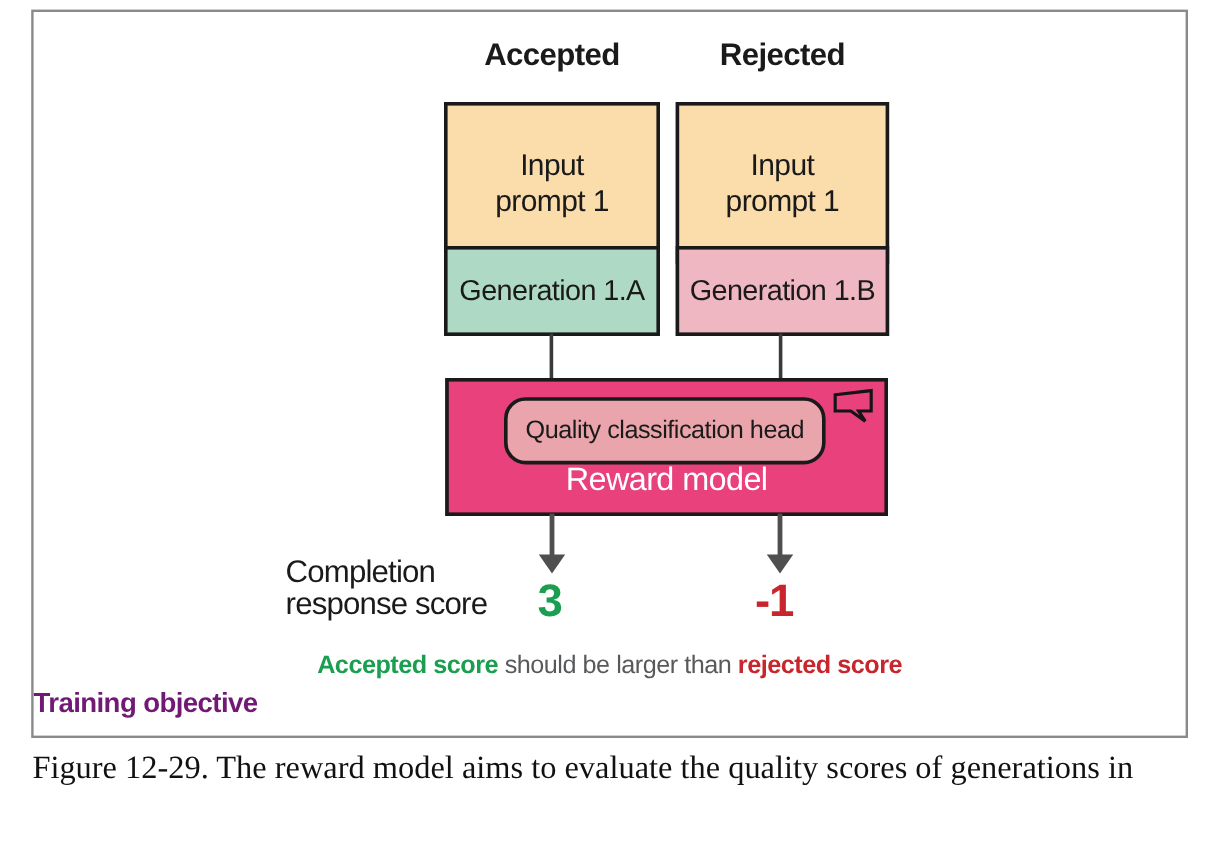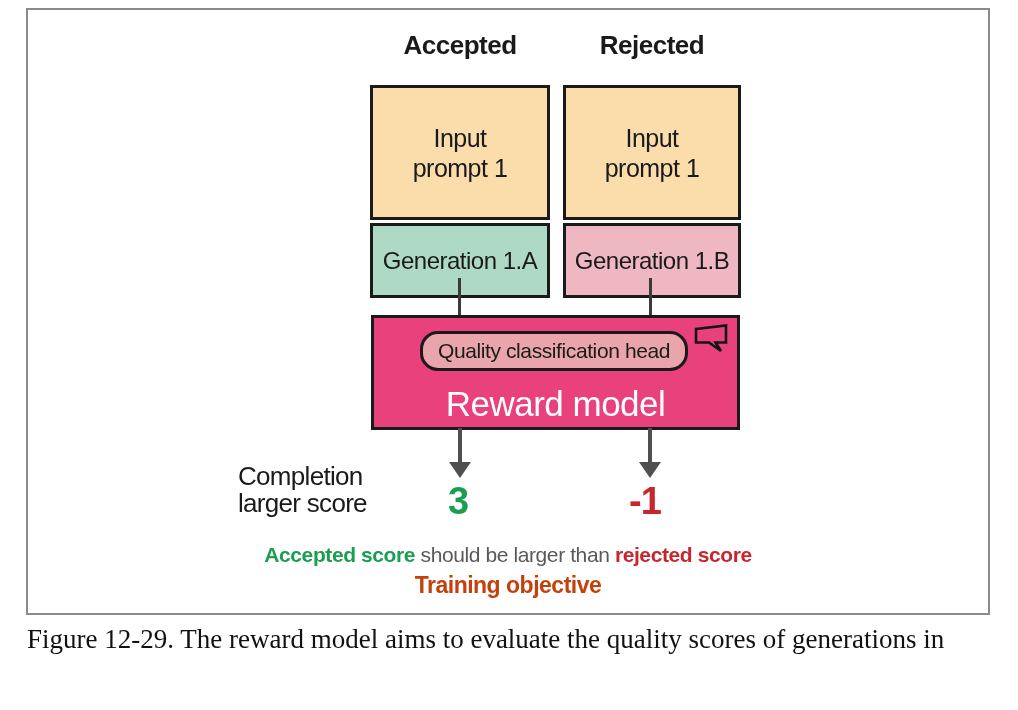--- a/index.html
+++ b/index.html
@@ -33,42 +33,42 @@
   .prompt-box{
     position:absolute;top:75px;height:135px;background:var(--prompt-fill);
     border:3px solid var(--ink);box-sizing:border-box;
     display:flex;flex-direction:column;align-items:center;justify-content:center;
     font-size:25px;line-height:30px;letter-spacing:-0.5px;
   }
   .gen-box{
     position:absolute;top:195px;height:75px;
     border:3px solid var(--ink);box-sizing:border-box;
     display:flex;align-items:center;justify-content:center;
-    font-size:24px;letter-spacing:-0.5px;margin-top:18px;
+    font-size:24px;letter-spacing:-0.5px;
   }
   .box-a{left:342px;width:180px;}
   .box-b{left:535px;width:178px;}
   .gen-a{background:var(--accepted-fill);}
   .gen-b{background:var(--rejected-fill);}
   .connector{position:absolute;top:268px;width:3px;height:40px;background:var(--connector);}
   .conn-a{left:430px;}
   .conn-b{left:621px;}
   .reward-box{
     position:absolute;left:343px;top:305px;width:369px;height:115px;
     background:var(--reward-fill);border:3px solid var(--ink);box-sizing:border-box;
   }
   .head-pill{
-    position:absolute;left:46px;top:13px;width:268px;height:40px;
+    position:absolute;left:46px;top:13px;width:268px;height:56px;
     background:var(--head-fill);border:3px solid var(--ink);border-radius:18px;
     box-sizing:border-box;display:flex;align-items:center;justify-content:center;
     font-size:21px;letter-spacing:-0.4px;white-space:nowrap;color:var(--ink);
   }
   .reward-label{
     position:absolute;left:0;top:66px;width:100%;text-align:center;
-    color:#ffffff;font-size:35px;letter-spacing:-0.5px;
+    color:#ffffff;font-size:27px;letter-spacing:-0.5px;
   }
   .bubble-icon{position:absolute;right:8px;top:5px;}
   .arrow-shaft{position:absolute;top:418px;width:4px;height:36px;background:var(--arrow);}
   .shaft-a{left:430px;}
   .shaft-b{left:620px;}
   .arrow-head{
     position:absolute;top:452px;width:0;height:0;
     border-left:11px solid transparent;border-right:11px solid transparent;
     border-top:16px solid var(--arrow);
   }
@@ -84,22 +84,22 @@
   }
   .score-a{left:397px;color:var(--green);}
   .score-b{left:584px;color:var(--red);}
   .objective-line{
     position:absolute;left:0;top:533px;width:100%;text-align:center;
     font-size:21px;font-weight:500;color:var(--gray-text);letter-spacing:-0.4px;
   }
   .objective-line .accepted{color:var(--green);font-weight:bold;}
   .objective-line .rejected{color:var(--red);font-weight:bold;}
   .objective-title{
-    position:absolute;left:0;top:562px;width:100%;text-align:center;
-    font-size:23px;font-weight:bold;color:#c2410c;letter-spacing:-0.5px;
+    position:absolute;left:0;top:562px;width:100%;
+    font-size:23px;font-weight:bold;color:#701a75;letter-spacing:-0.5px;
   }
   .caption{
     position:absolute;left:27px;top:622px;width:960px;
     font-family:"Liberation Serif",serif;
     font-size:27px;line-height:34px;color:#111;
   }
 </style>
 </head>
 <body>
 
@@ -141,21 +141,21 @@
       </span>
     </div>
 
     <div class="arrow-shaft shaft-a"></div>
     <div class="arrow-head head-a"></div>
     <div class="arrow-shaft shaft-b"></div>
     <div class="arrow-head head-b"></div>
 
     <div class="score-label">
       <div>Completion</div>
-      <div>larger score</div>
+      <div>response score</div>
     </div>
 
     <div class="score score-a">3</div>
     <div class="score score-b">-1</div>
 
     <div class="objective-line">
       <span class="accepted">Accepted score</span><span> should be larger than </span><span class="rejected">rejected score</span>
     </div>
     <div class="objective-title">Training objective</div>
 

